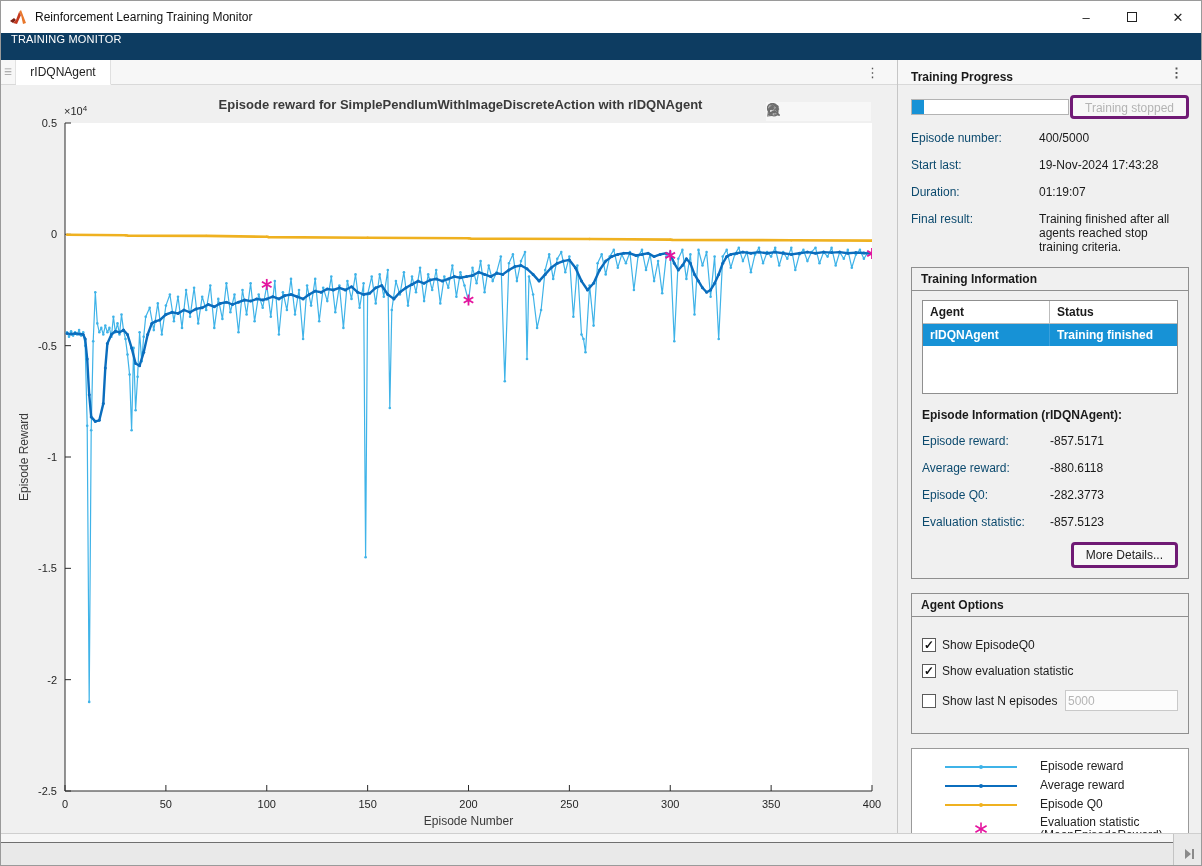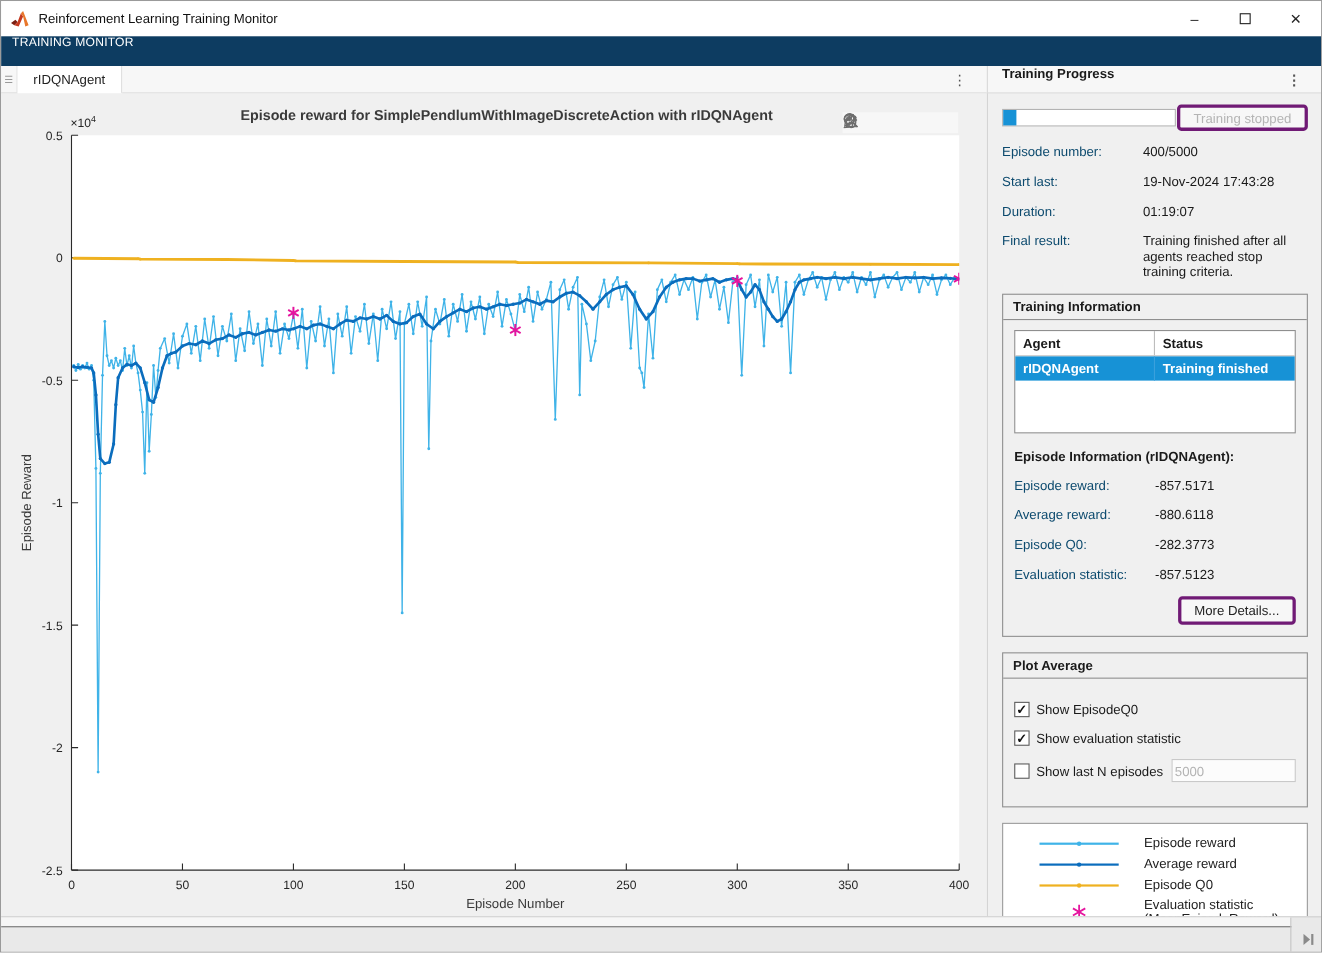--- a/index.html
+++ b/index.html
@@ -28,21 +28,21 @@
     border-right:1px solid #e0e0e0;font-size:12px;color:#222;margin-bottom:-1px;border-bottom:1px solid #fff;}
   .kebab{position:absolute;right:14px;top:0;height:100%;display:flex;align-items:center;color:#555;
     font-size:13px;padding:0 4px;}
   
   .figure{position:relative;width:896px;height:748px;background:#f0f0f0;border-left:7px solid #f0f0f0;}
   .figure svg{position:absolute;left:0;top:0;}
   .axtoolbar{position:absolute;top:17px;right:26px;display:flex;gap:4px;background:#f7f7f7;padding:1px 2px;}
   .axtoolbar .tbtn{width:17px;height:17px;display:flex;align-items:center;justify-content:center;}
   
   .panel-header{height:25px;background:#f7f7f7;border-bottom:1px solid #d9d9d9;display:flex;
-    align-items:flex-start;padding-left:13px;font-weight:bold;font-size:12px;position:relative;}
+    align-items:flex-end;padding-left:13px;font-weight:bold;font-size:12px;position:relative;}
   .panel-body{flex:1;padding:10px 12px 0 13px;overflow:hidden;}
   .prog-row{display:flex;align-items:center;margin-bottom:12px;}
   .progressbar{width:158px;height:16px;background:#fff;border:1px solid #b3b3b3;position:relative;}
   .progressbar .fill{position:absolute;left:0;top:0;bottom:0;background:#1792d6;}
   .btn{border:3px solid #701a75;border-radius:4px;background:#f7f7f7;font-size:12px;
     font-family:"Liberation Sans",sans-serif;padding:3px 12px;color:#222;}
   .btn.disabled{color:#b4b4b4;}
   .stop-btn{margin-left:auto;height:24px;}
   .inforow{display:flex;margin-bottom:13px;line-height:14px;}
   .inforow .lbl{width:128px;flex:none;color:#0c4a6e;}
@@ -671,21 +671,21 @@
                   <div class="val">-857.5123</div>
                 </div>
               </div>
             <div class="more-row">
               <button class="btn">More Details...</button>
             </div>
           </div>
         </div>
 
         <div class="groupbox">
-          <div class="gb-title">Plot Average</div>
+          <div class="gb-title">Agent Options</div>
           <div class="gb-body" id="plot-options-body">
               <div class="cb-row">
                 <div class="checkbox">✓</div>
                 <span>Show EpisodeQ0</span>
               </div>
               <div class="cb-row">
                 <div class="checkbox">✓</div>
                 <span>Show evaluation statistic</span>
               </div>
               <div class="cb-row">

